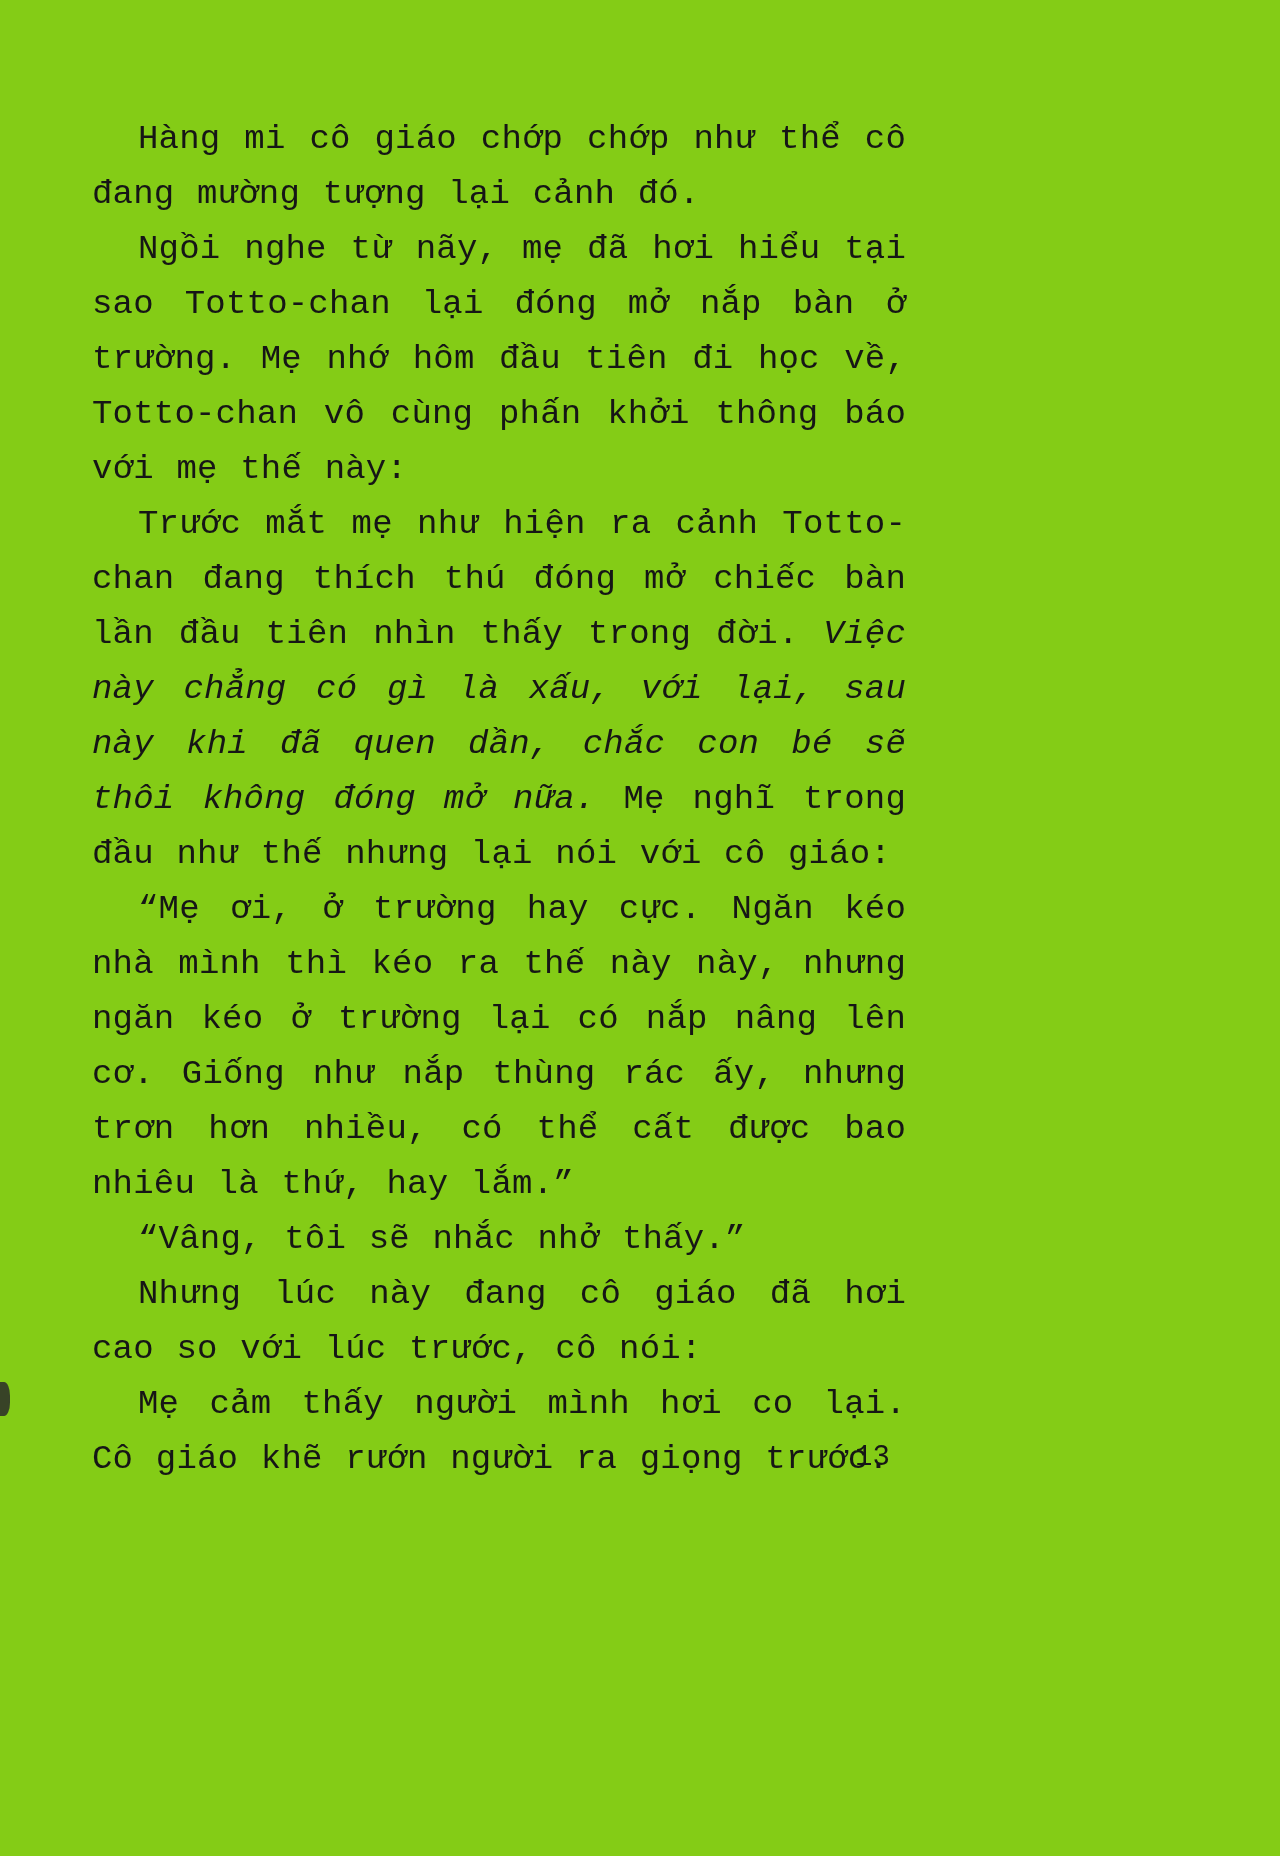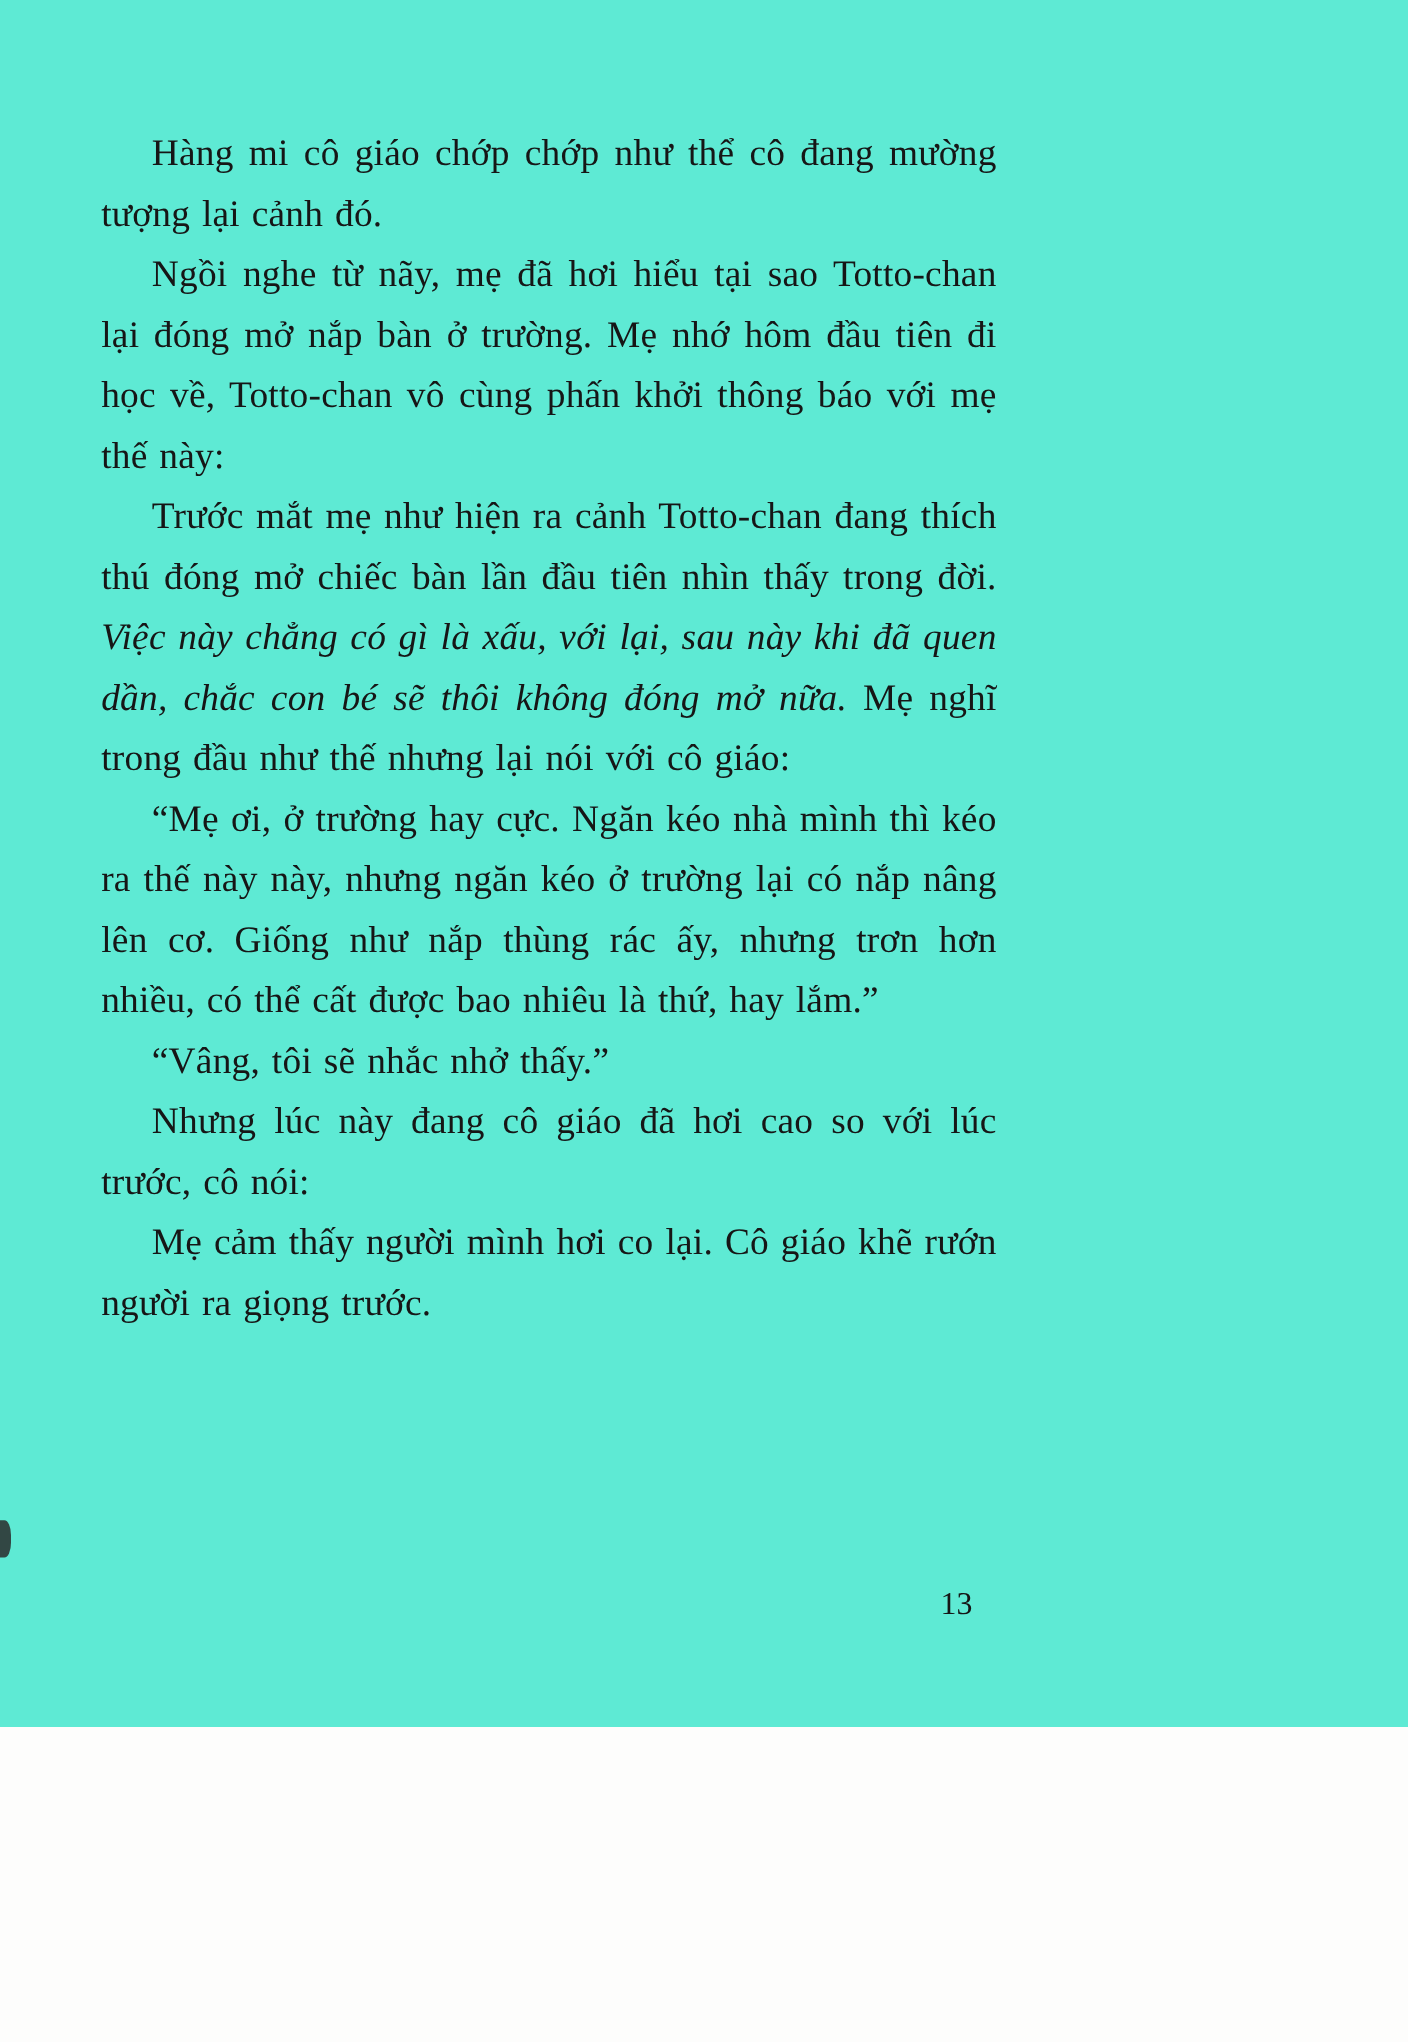--- a/index.html
+++ b/index.html
@@ -6,23 +6,23 @@
     margin: 0;
     padding: 0;
     width: 1280px;
     height: 1856px;
     background: #fdfdfc;
     overflow: hidden;
   }
   .book-page {
     position: relative;
     width: 1280px;
-    height: 1570px;
-    background: #5eead4;
-    font-family: Liberation Serif, serif;
+    height: 1856px;
+    background: #84cc16;
+    font-family: Liberation Mono, monospace;
     color: #161616;
   }
   .text-block {
     position: absolute;
     left: 92px;
     top: 112px;
     width: 814px;
   }
   .text-block p {
     margin: 0;

